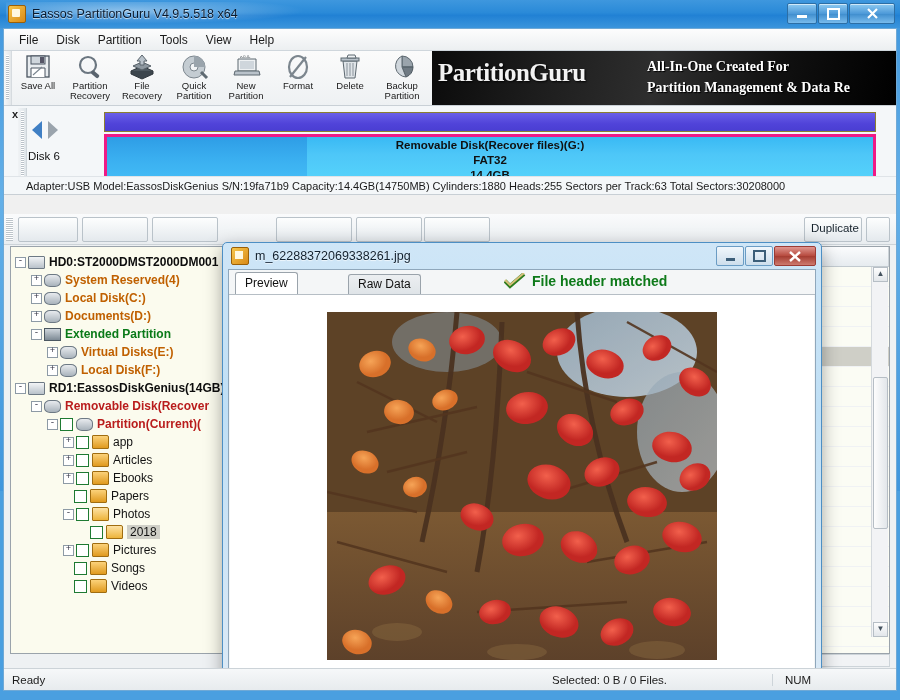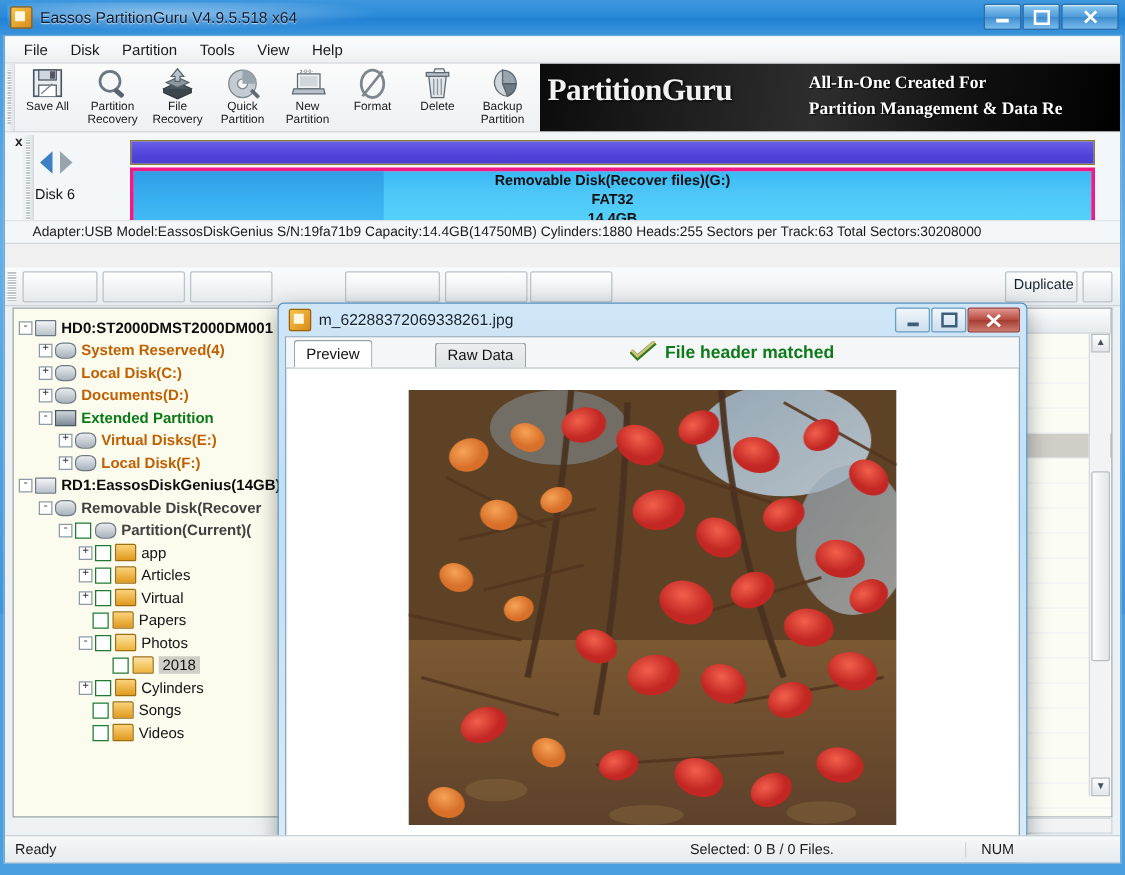--- a/index.html
+++ b/index.html
@@ -161,21 +161,21 @@
     background:linear-gradient(180deg,#e8ebee,#a9b3bc);border:1px solid #6d7984;}
   .ic-ext{width:15px;height:11px;flex:none;margin-right:4px;
     background:linear-gradient(180deg,#cfd6dc,#7d8a95);border:1px solid #4b5761;}
   .ic-folder{width:15px;height:12px;flex:none;margin-right:4px;position:relative;
     background:linear-gradient(180deg,#fbd27a,#e09a1e);border:1px solid #a06d10;border-radius:1px 2px 1px 1px;}
   .ic-folder.open{background:linear-gradient(180deg,#fde2a4,#edb43b);}
   .tlabel{font-size:12px;}
   .c-black{color:#0d0d0d;font-weight:bold;}
   .c-orange{color:#c06000;font-weight:bold;}
   .c-green{color:#0a7a18;font-weight:bold;}
-  .c-blue{color:#404040;font-weight:bold;}
+  .c-blue{color:#b91c1c;font-weight:bold;}
   .c-plain{color:#121212;}
   .sel-bg{background:#cfcfc7;padding:0 3px;}
   
   .list-panel{
     position:absolute;left:268px;top:32px;right:6px;bottom:14px;
     background:#fff;border:1px solid #9aa3ab;box-sizing:border-box;overflow:hidden;
   }
   .list-head{
     height:19px;background:linear-gradient(180deg,#fbfcfd,#e6ebef);
     border-bottom:1px solid #c2cad0;display:flex;font-size:11.5px;color:#15212b;
@@ -468,21 +468,21 @@
             <div class="tnode" style="padding-left: 48px;">
               <span class="expander">+</span>
               <span class="chk"></span>
               <span class="ic-folder"></span>
               <span class="tlabel c-plain">Articles</span>
             </div>
             <div class="tnode" style="padding-left: 48px;">
               <span class="expander">+</span>
               <span class="chk"></span>
               <span class="ic-folder"></span>
-              <span class="tlabel c-plain">Virtual</span>
+              <span class="tlabel c-plain">Ebooks</span>
             </div>
             <div class="tnode" style="padding-left: 48px;">
               <span class="expander none"></span>
               <span class="chk"></span>
               <span class="ic-folder"></span>
               <span class="tlabel c-plain">Papers</span>
             </div>
             <div class="tnode" style="padding-left: 48px;">
               <span class="expander">-</span>
               <span class="chk"></span>
@@ -492,21 +492,21 @@
             <div class="tnode" style="padding-left: 64px;">
               <span class="expander none"></span>
               <span class="chk"></span>
               <span class="ic-folder open"></span>
               <span class="tlabel c-plain sel-bg">2018</span>
             </div>
             <div class="tnode" style="padding-left: 48px;">
               <span class="expander">+</span>
               <span class="chk"></span>
               <span class="ic-folder"></span>
-              <span class="tlabel c-plain">Cylinders</span>
+              <span class="tlabel c-plain">Pictures</span>
             </div>
             <div class="tnode" style="padding-left: 48px;">
               <span class="expander none"></span>
               <span class="chk"></span>
               <span class="ic-folder"></span>
               <span class="tlabel c-plain">Songs</span>
             </div>
             <div class="tnode" style="padding-left: 48px;">
               <span class="expander none"></span>
               <span class="chk"></span>

